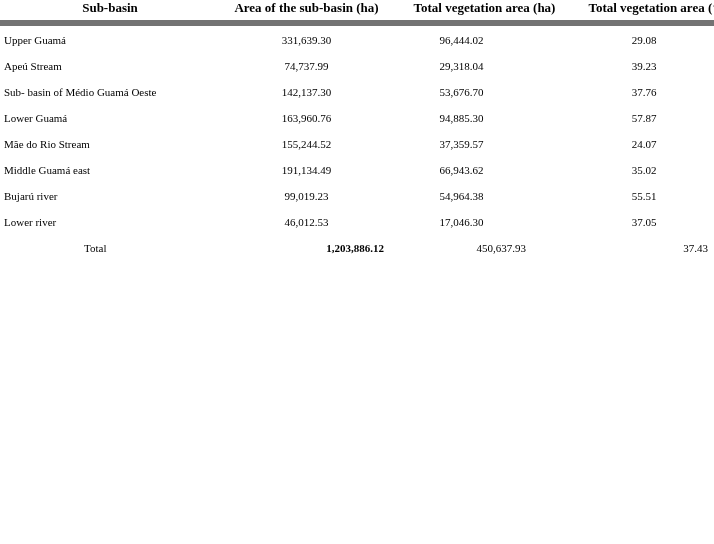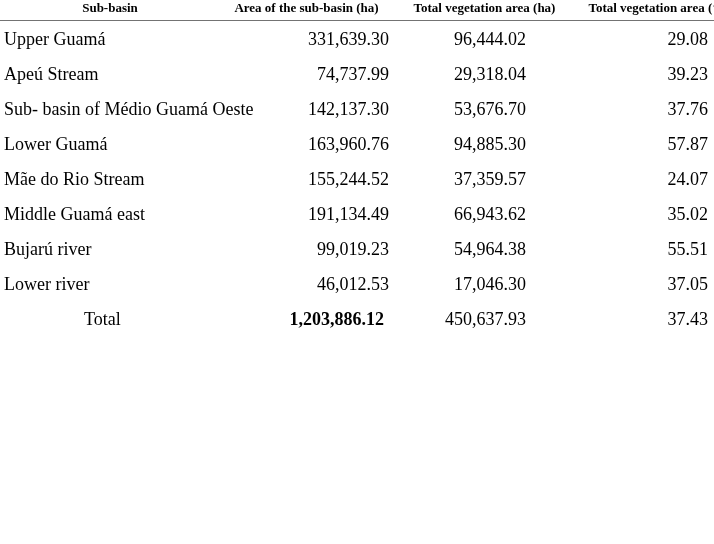--- a/index.html
+++ b/index.html
@@ -27,51 +27,51 @@
   }
   table.data-table thead th {
     font-family: "Liberation Serif", serif;
     font-size: 13px;
     font-weight: bold;
     padding: 0 4px 4px 4px;
     vertical-align: bottom;
     white-space: nowrap;
   }
   thead tr.header-row th {
-    border-bottom: 1px solid #737373;
+    border-bottom: 6px solid #737373;
   }
   th.col-name {
     text-align: center;
     width: 212px;
   }
   th.col-area {
     width: 165px;
   }
   th.col-veg-ha {
     text-align: center;
     width: 175px;
     margin-top: 11px;
   }
   th.col-veg-pct {
     text-align: center;
     width: 158px;
   }
   table.data-table tbody td {
     font-family: "Liberation Serif", serif;
-    font-size: 18px;
+    font-size: 11px;
     padding: 8px 4px 6px 4px;
     vertical-align: middle;
     white-space: nowrap;
   }
   td.cell-name {
     text-align: left;
     padding-left: 4px;
   }
   td.cell-num {
-    text-align: right;
+    text-align: center;
     padding-right: 9px;
   }
   td.cell-num.veg-ha {
     padding-right: 50px;
   }
   td.cell-num.veg-pct {
     padding-right: 34px;
   }
   tr.total-row td.cell-name {
     text-align: left;

